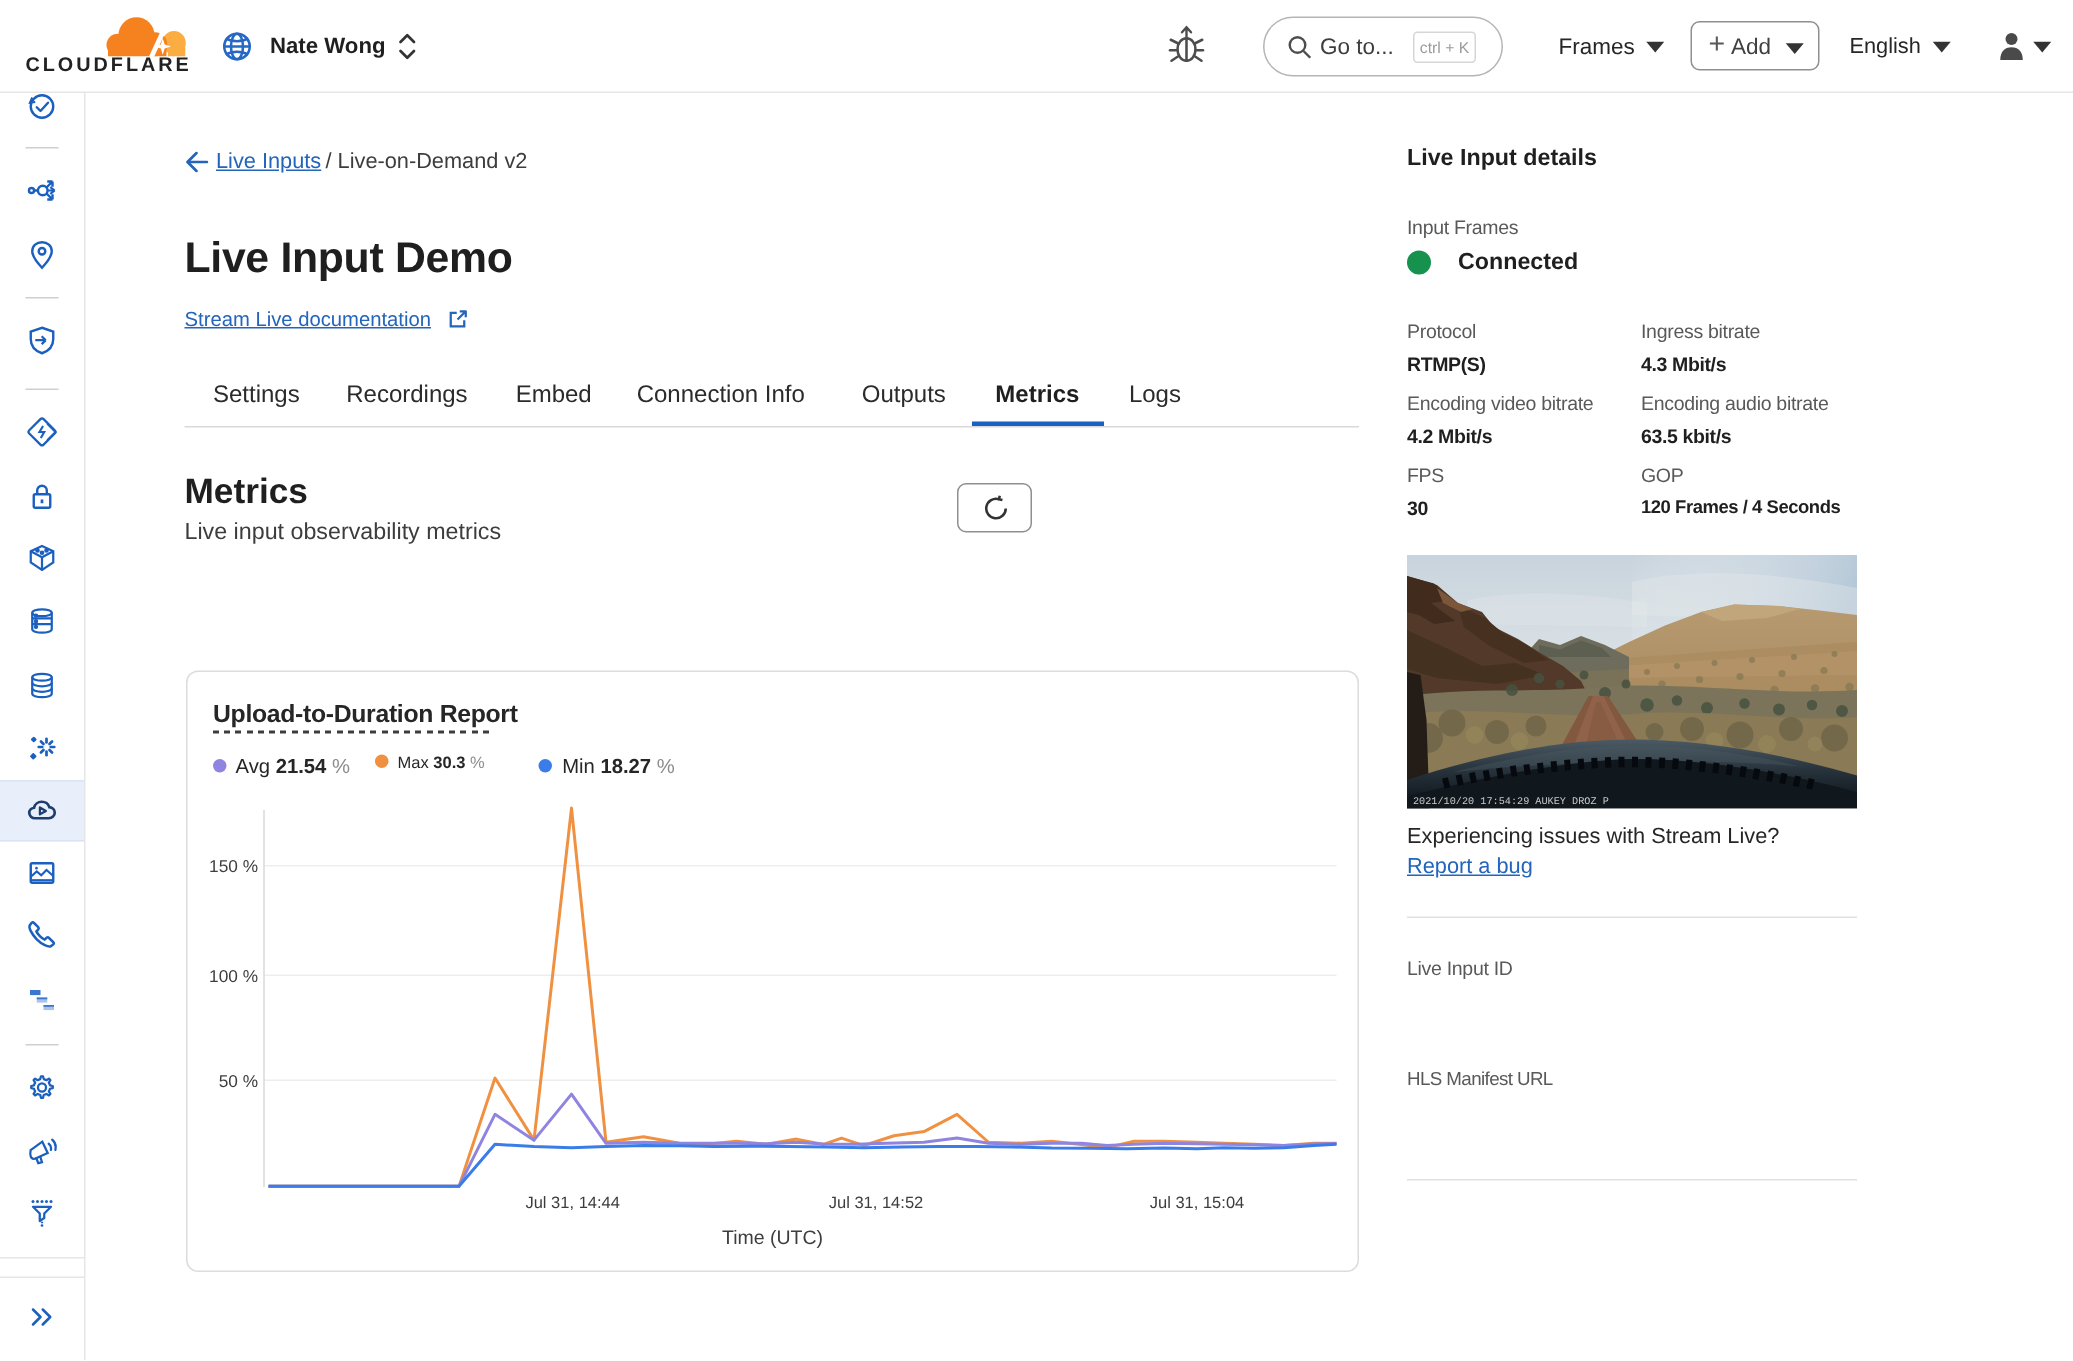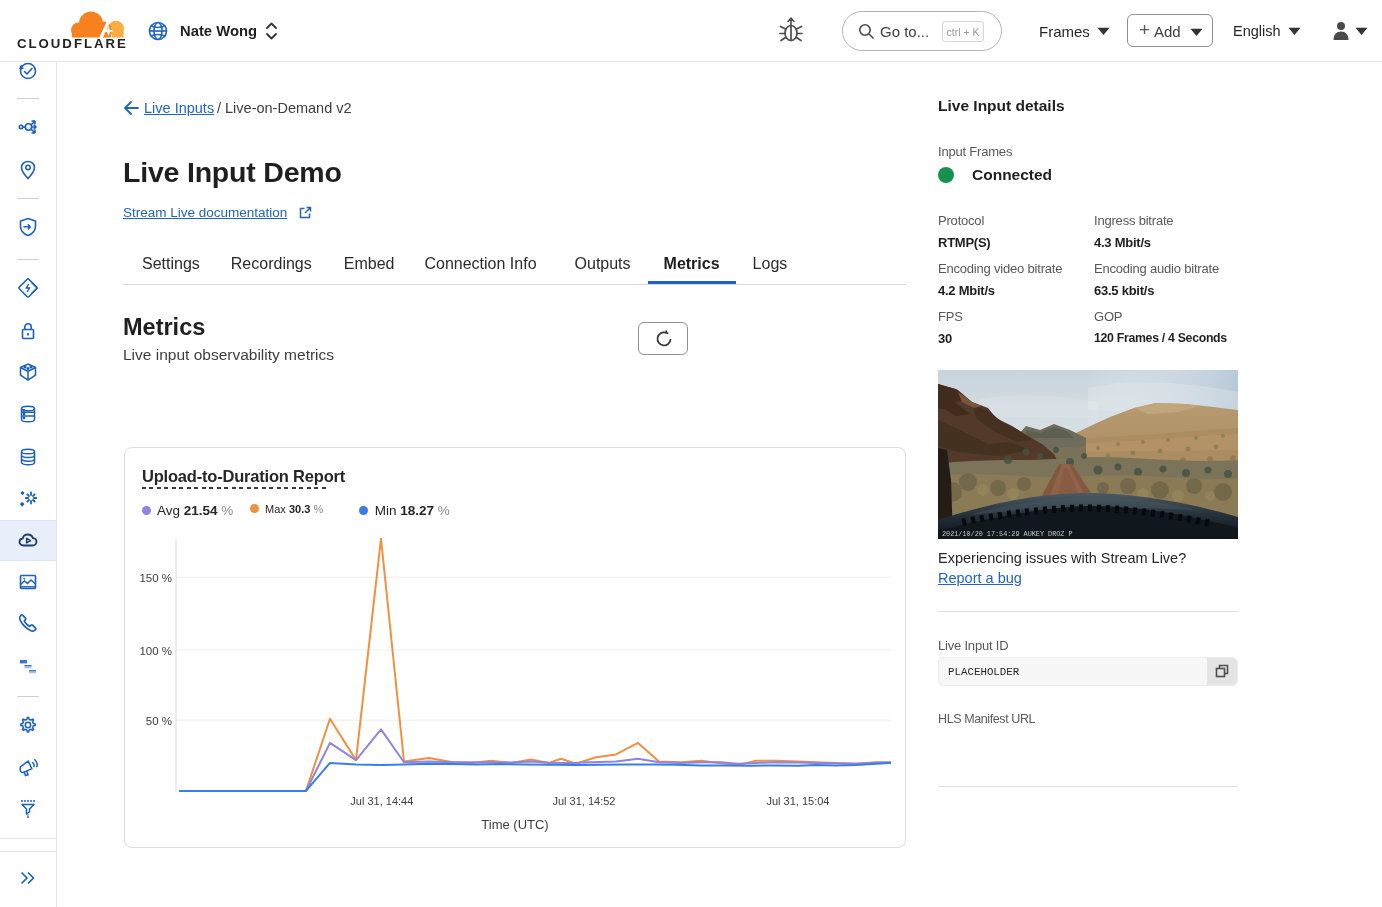--- a/index.html
+++ b/index.html
@@ -470,27 +470,18 @@
     </g>
     <text x="4" y="166" font-family="Liberation Mono, monospace" font-size="6.8px" fill="#c9c9c9">2021/10/20 17:54:29 AUKEY DROZ P</text>
   </svg>
 
   <div class="abs" style="left:938px; top:550px; font-size:14.5px; color:#262626;">Experiencing issues with Stream Live?</div>
   <a class="abs" style="left:938px; top:570px; font-size:14.5px;" href="#">Report a bug</a>
 
   <div class="hr" style="top:611px;"></div>
 
   <div class="rp-label" style="left:938px; top:638px;">Live Input ID</div>
-  <div class="mono-box" style="top:657px;">
-    <span class="txt">PLACEHOLDER</span>
-    <div class="copybtn">
-      <svg style="position:absolute; left:8px; top:6px;" width="14" height="14" viewBox="0 0 14 14" fill="none" stroke="#4d4d4d" stroke-width="1.6">
-          <path d="M4.5 4.5 L4.5 1.5 L12.5 1.5 L12.5 9.5 L9.5 9.5"></path>
-          <rect x="1.5" y="4.5" width="8" height="8"></rect>
-        </svg>
-    </div>
-  </div>
 
   <div class="rp-label" style="left:938px; top:712px; font-size:12.5px; letter-spacing:-0.4px;">HLS Manifest URL</div>
 
   <div class="hr" style="top:786px;"></div>
 
 </div>
 
 </body></html>

